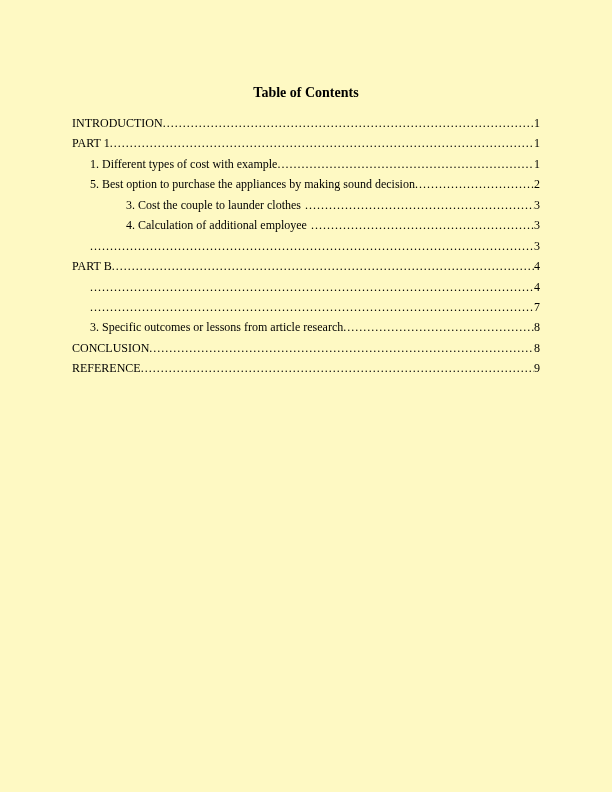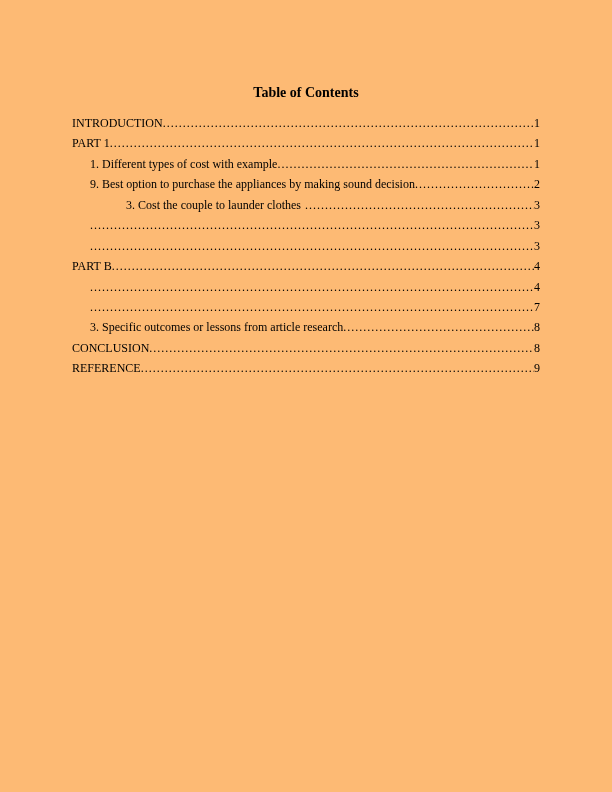--- a/index.html
+++ b/index.html
@@ -4,21 +4,21 @@
 <style>
   html, body {
     margin: 0;
     padding: 0;
     background: #ffffff;
   }
   .page {
     position: relative;
     width: 612px;
     height: 792px;
-    background: #fdba74;
+    background: #fef9c3;
     overflow: hidden;
     font-family: "Liberation Serif", serif;
     color: #000000;
   }
   .content {
     position: absolute;
     top: 85px;
     left: 72px;
     width: 468px;
   }
@@ -83,30 +83,31 @@
     <span class="label">PART 1</span>
     <span class="leader"></span>
     <span class="pagenum">1</span>
   </div>
         <div class="row level-1">
     <span class="label">1. Different types of cost with example</span>
     <span class="leader"></span>
     <span class="pagenum">1</span>
   </div>
         <div class="row level-1">
-    <span class="label">9. Best option to purchase the appliances by making sound decision</span>
+    <span class="label">5. Best option to purchase the appliances by making sound decision</span>
     <span class="leader"></span>
     <span class="pagenum">2</span>
   </div>
         <div class="row level-1 gap">
     <span class="label">3. Cost the couple to launder clothes</span>
     <span class="leader"></span>
     <span class="pagenum">3</span>
   </div>
         <div class="row level-1 gap">
+    <span class="label">4. Calculation of additional employee</span>
     <span class="leader"></span>
     <span class="pagenum">3</span>
   </div>
         <div class="row level-1 gap">
     <span class="leader"></span>
     <span class="pagenum">3</span>
   </div>
         <div class="row level-0">
     <span class="label">PART B</span>
     <span class="leader"></span>

